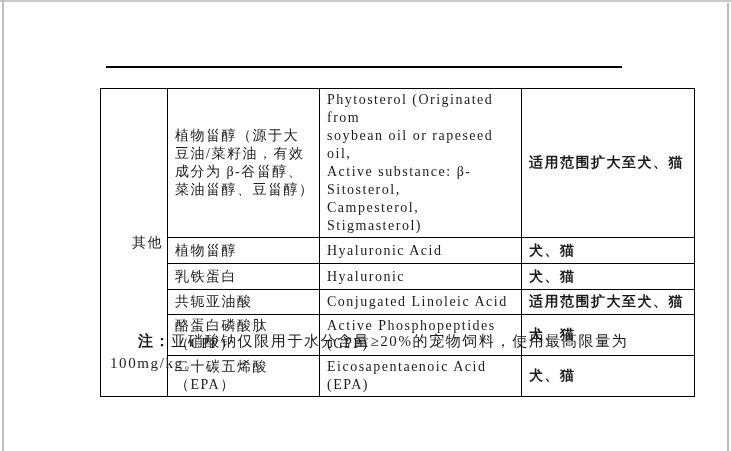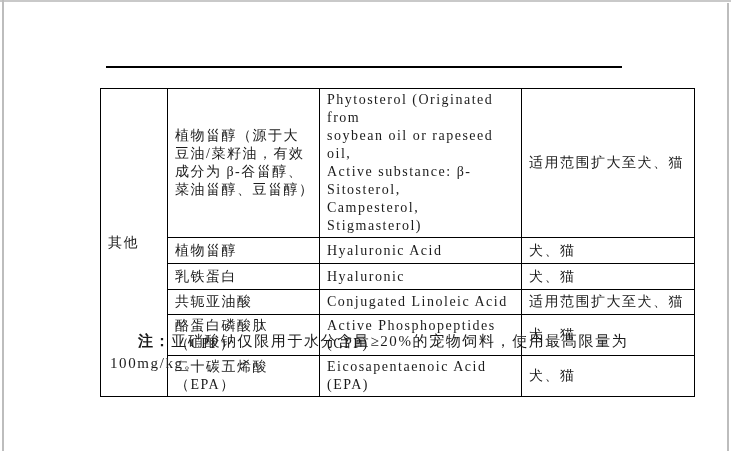--- a/index.html
+++ b/index.html
@@ -15,24 +15,24 @@
 
   table.additives {
     position:absolute; left:100px; top:88px; width:546px;
     border-collapse:collapse; table-layout:fixed;
   }
   table.additives td {
     border:1.6px solid #000000; vertical-align:middle;
     font-size:14px; line-height:18px; letter-spacing:1.5px;
     padding:2px 4px 2px 7px; overflow:hidden;
   }
-  td.col-cat { width:55px; text-align:left; letter-spacing:5px; padding:0 0 0 2px; }
+  td.col-cat { width:55px; text-align:right; letter-spacing:5px; padding:0 0 0 2px; }
   td.col-cn  { width:140px; }
   td.col-en  { width:190px; font-size:14.5px; letter-spacing:0.2px; line-height:18.5px;font-family:Liberation Serif, serif; }
-  td.col-scope { width:161px; letter-spacing:0.5px; padding-left:8px; }
+  td.col-scope { width:161px; letter-spacing:0.5px; padding-left:8px;font-weight:bold; }
   .multiline { white-space:pre-line; }
   tr.r1 { height:76px; }
   tr.r2 { height:26px; }
   tr.r3 { height:26px; }
   tr.r4 { height:25px;padding-left:16px; }
   tr.r5 { height:38px; }
   tr.r6 { height:36px; }
 
   .note {
     position:absolute; left:110px; top:331px; width:520px;

